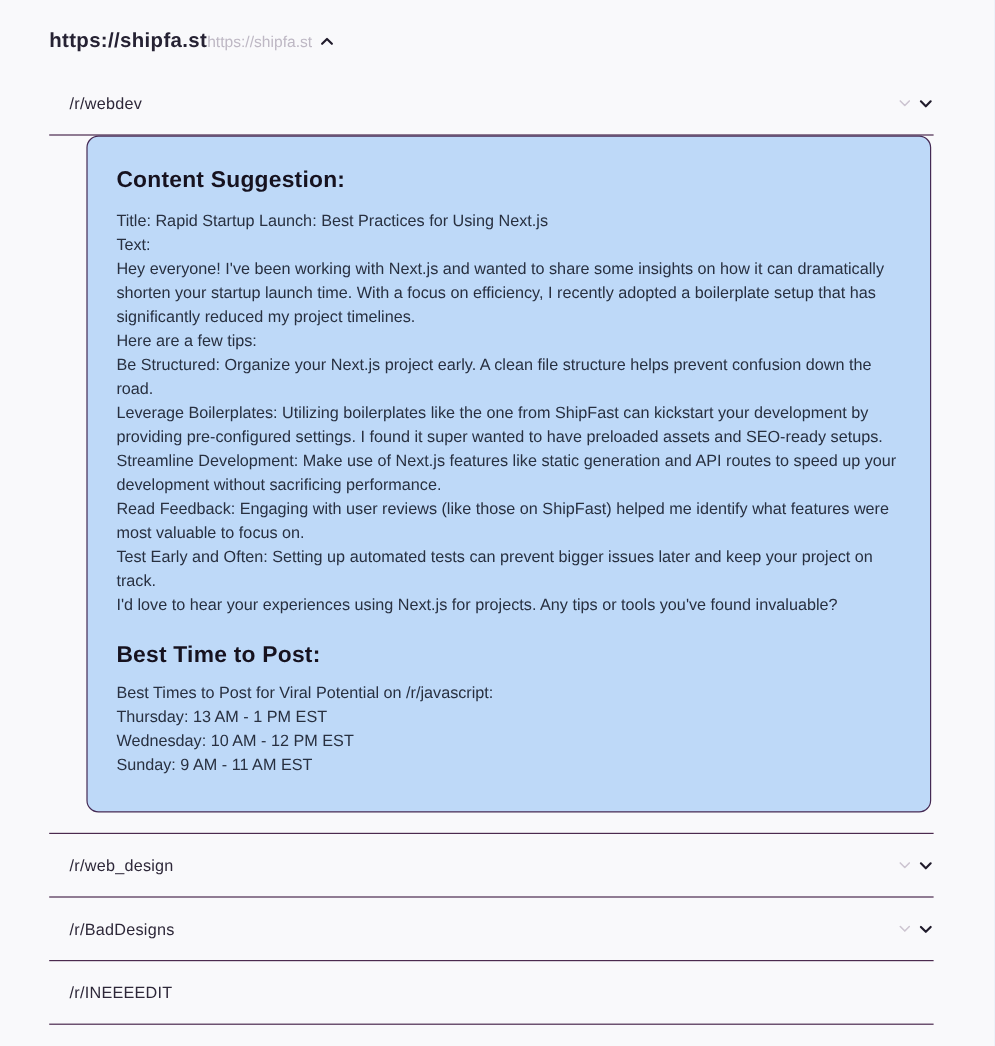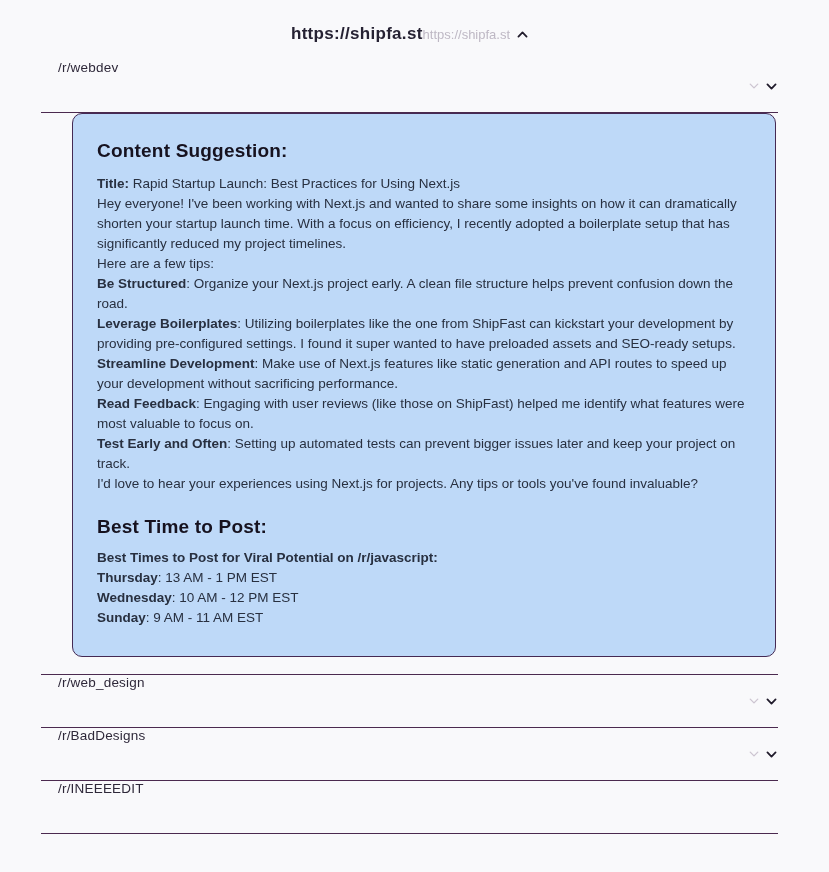--- a/index.html
+++ b/index.html
@@ -16,21 +16,21 @@
   *{box-sizing:border-box;margin:0;padding:0;}
   html,body{width:829px;height:872px;overflow:hidden;}
   body{
     background:var(--bg);
     font-family:"Liberation Sans", sans-serif;
     color:var(--ink);
   }
   .header{
     display:flex;
     align-items:center;
-    justify-content:center;
+    justify-content:flex-start;
     padding:24px 50px 0 41px;
   }
   .header-title{
     font-size:17px;
     font-weight:600;
     letter-spacing:.3px;
     color:var(--ink);
   }
   .header-right{
     display:flex;
@@ -48,20 +48,21 @@
   .chev-light{color:#cdc5d1;}
   .chev-up svg{transform:rotate(180deg);}
   .list{
     margin-top:16px;
     padding:0 51px 0 41px;
   }
   .sub{border-bottom:1px solid var(--divider);}
   .srow{
     height:52px;
     display:flex;
+    align-items:center;
     justify-content:space-between;
     cursor:pointer;
   }
   .srow-label{
     font-size:13.5px;
     color:var(--label);
     padding-left:17px;
     letter-spacing:.2px;
   }
   .chev-group{display:flex;align-items:center;gap:5px;}
@@ -79,21 +80,21 @@
     color:var(--card-head);
     margin-bottom:12px;
     letter-spacing:.2px;
   }
   .card-h.second{margin-top:22px;margin-bottom:10px;}
   .cline{
     font-size:13.5px;
     line-height:20px;
     color:var(--card-ink);
   }
-  .cline .b{font-weight:700;}
+  .cline .b{font-weight:400;}
 </style>
 </head>
 <body>
 
 <div class="header">
   <div class="header-title">https://shipfa.st</div>
   <div class="header-right">
     <span class="sel-val">https://shipfa.st</span>
     <span class="chev chev-dark">
         <svg width="13" height="13" viewBox="0 0 16 16">
@@ -122,20 +123,21 @@
       </span>
     </div>
   </div>
 
   <div class="sub">
 
     <div class="card">
       <div class="card-h">Content Suggestion:</div>
 
       <div class="cline"><span class="b">Title:</span><span> Rapid Startup Launch: Best Practices for Using Next.js</span></div>
+      <div class="cline"><span class="b">Text:</span><span></span></div>
       <div class="cline"><span class="b"></span><span>Hey everyone! I've been working with Next.js and wanted to share some insights on how it can dramatically shorten your startup launch time. With a focus on efficiency, I recently adopted a boilerplate setup that has significantly reduced my project timelines.</span></div>
       <div class="cline"><span class="b"></span><span>Here are a few tips:</span></div>
       <div class="cline"><span class="b">Be Structured</span><span>: Organize your Next.js project early. A clean file structure helps prevent confusion down the road.</span></div>
       <div class="cline"><span class="b">Leverage Boilerplates</span><span>: Utilizing boilerplates like the one from ShipFast can kickstart your development by providing pre-configured settings. I found it super wanted to have preloaded assets and SEO-ready setups.</span></div>
       <div class="cline"><span class="b">Streamline Development</span><span>: Make use of Next.js features like static generation and API routes to speed up your development without sacrificing performance.</span></div>
       <div class="cline"><span class="b">Read Feedback</span><span>: Engaging with user reviews (like those on ShipFast) helped me identify what features were most valuable to focus on.</span></div>
       <div class="cline"><span class="b">Test Early and Often</span><span>: Setting up automated tests can prevent bigger issues later and keep your project on track.</span></div>
       <div class="cline"><span class="b"></span><span>I'd love to hear your experiences using Next.js for projects. Any tips or tools you've found invaluable?</span></div>
 
       <div class="card-h second">Best Time to Post:</div>

